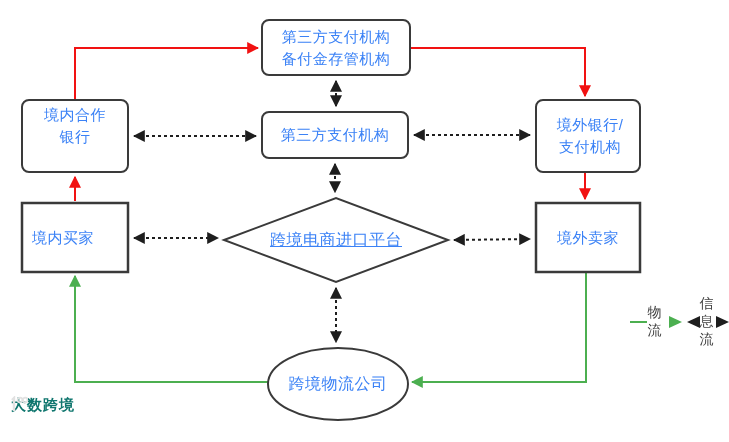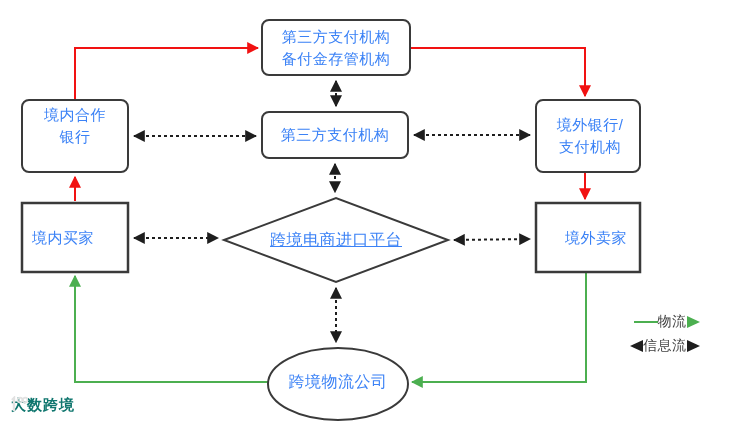--- a/index.html
+++ b/index.html
@@ -8,21 +8,21 @@
     font-family:"Liberation Sans","DejaVu Sans",sans-serif;
   }
   .stage svg{position:absolute;left:0;top:0;}
   .node-label{
     position:absolute;display:flex;align-items:center;justify-content:center;
     text-align:center;color:#3b82f6;font-size:15px;line-height:1.45;
     white-space:pre-line;pointer-events:none;letter-spacing:.5px;
   }
   .node-label.big{font-size:16px;}
   
-  .legend{position:absolute;left:630px;top:312px;display:flex;flex-direction:column;gap:5px;}
+  .legend{position:absolute;left:630px;top:312px;display:flex;flex-direction:row;gap:5px;}
   .legend-row{display:flex;align-items:center;height:19px;justify-content:flex-end;}
   .leg-label{font-size:14px;color:#3f3f3f;letter-spacing:.5px;}
   .leg-line{display:inline-block;height:2px;}
   .leg-line.green{width:24px;background:#4caf50;}
   .leg-line.red{width:16px;background:#f11212;}
   .tri-right{width:0;height:0;border-top:6px solid transparent;border-bottom:6px solid transparent;border-left:13px solid;}
   .tri-left{width:0;height:0;border-top:6px solid transparent;border-bottom:6px solid transparent;border-right:13px solid;}
   .tri-right.green{border-left-color:#4caf50;}
   .tri-right.red{border-left-color:#f11212;}
   .tri-right.black{border-left-color:#1e1e1e;}
@@ -79,23 +79,23 @@
   </svg>
 
   <div class="node-label" style="left:262px;top:20px;width:148px;height:55px;">第三方支付机构
 备付金存管机构</div>
   <div class="node-label" style="left:262px;top:112px;width:146px;height:46px;">第三方支付机构</div>
   <div class="node-label" style="left:22px;top:100px;width:106px;height:52px;">境内合作
 银行</div>
   <div class="node-label" style="left:22px;top:203px;width:82px;height:69px;">境内买家</div>
   <div class="node-label" style="left:536px;top:100px;width:108px;height:72px;">境外银行/
 支付机构</div>
-  <div class="node-label" style="left:536px;top:203px;width:104px;height:69px;padding-left:8px;">境外卖家</div>
+  <div class="node-label" style="left:536px;top:203px;width:104px;height:69px;">境外卖家</div>
   <div class="node-label big" style="left:226px;top:198px;width:220px;height:84px;text-decoration:underline;">跨境电商进口平台</div>
-  <div class="node-label big" style="left:268px;top:348px;width:140px;height:72px;font-family:Liberation Mono, monospace;">跨境物流公司</div>
+  <div class="node-label big" style="left:268px;top:348px;width:140px;height:72px;">跨境物流公司</div>
 
   <div class="legend">
     <div class="legend-row">
       <span class="leg-line green"></span>
       <span class="leg-label">物流</span>
       <span class="tri-right green"></span>
     </div>
     <div class="legend-row">
       <span class="tri-left black"></span>
       <span class="leg-label">信息流</span>

